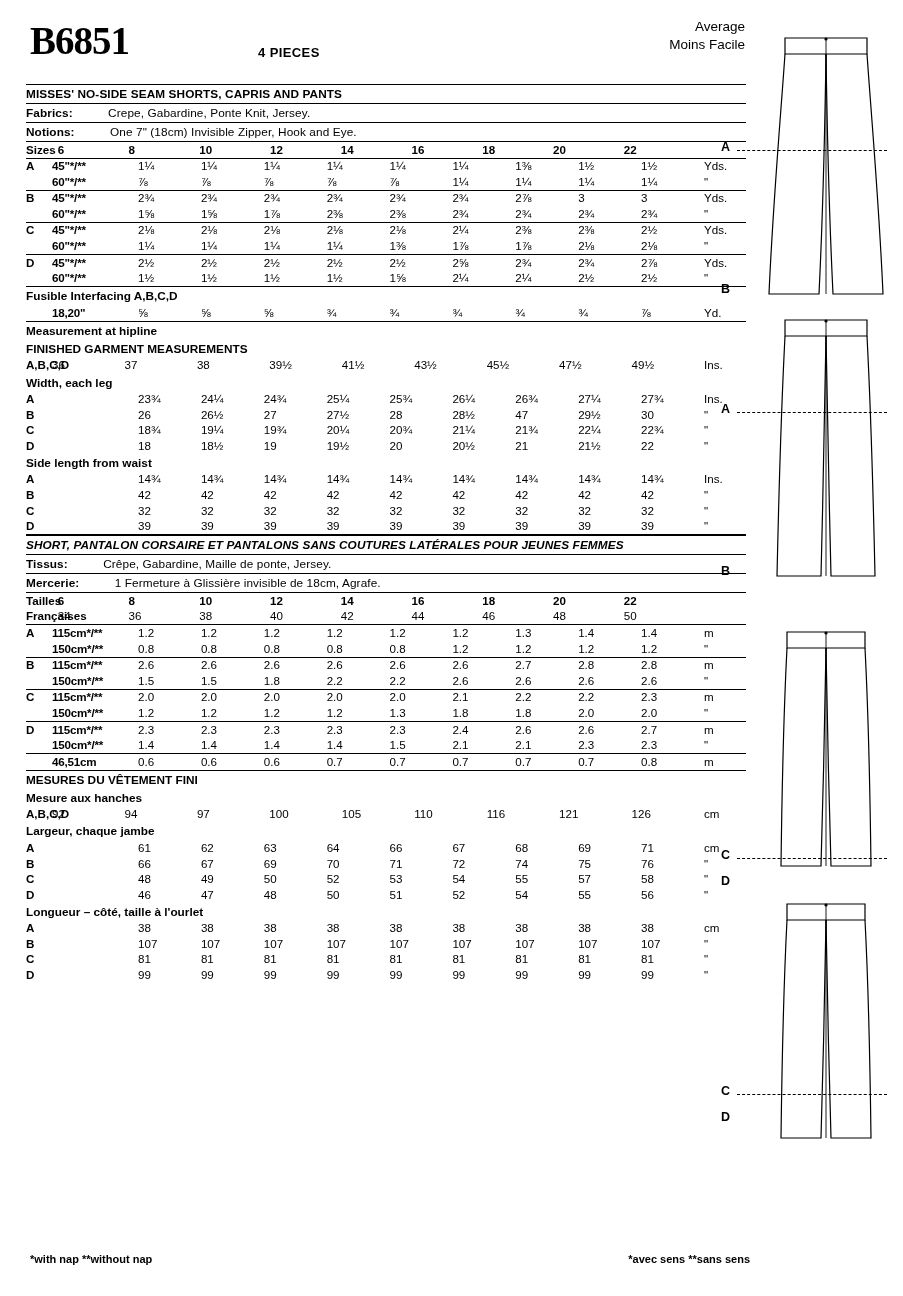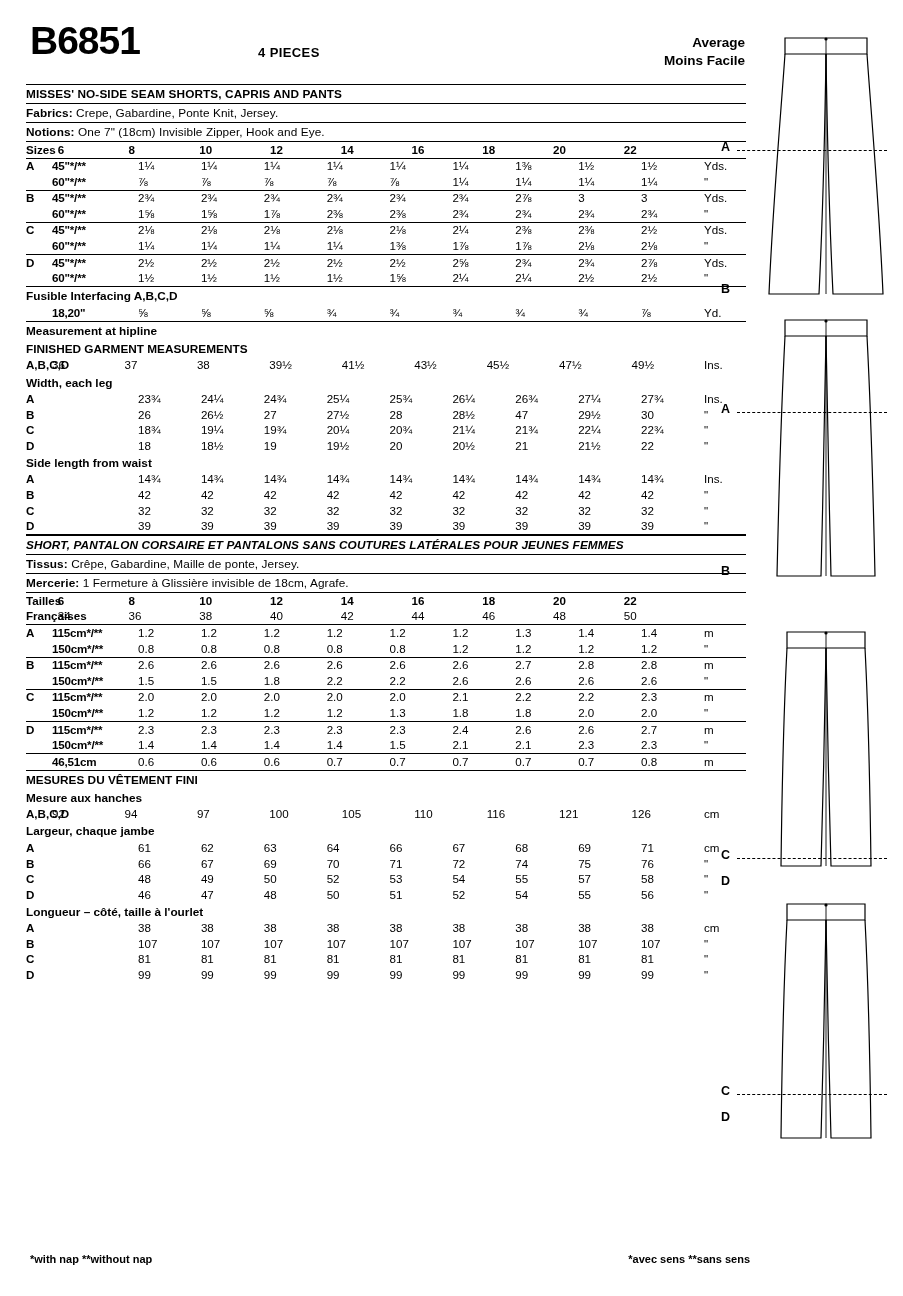--- a/index.html
+++ b/index.html
@@ -1,29 +1,29 @@
 <!DOCTYPE html>
 <html><head>
 <meta charset="utf-8">
 <style>
   html,body{margin:0;padding:0;background:#ffffff;}
   body{width:903px;height:1296px;font-family:"Liberation Sans",sans-serif;color:#000;overflow:hidden;}
   .page{position:relative;width:903px;height:1296px;}
 
   
   .hdr{position:absolute;left:30px;top:18px;width:720px;height:60px;}
-  .pattern-no{font-size:39px;font-weight:bold;letter-spacing:-1px;line-height:46px;font-family:Liberation Sans, sans-serif;}
+  .pattern-no{font-size:39px;font-weight:bold;letter-spacing:-1px;line-height:46px;font-family:Liberation Serif, serif;}
   .pieces{position:absolute;left:228px;top:27px;font-size:13px;font-weight:bold;letter-spacing:0.4px;}
-  .diff{position:absolute;right:5px;top:16px;text-align:right;font-size:13.5px;font-weight:bold;line-height:18px;}
+  .diff{position:absolute;right:5px;top:0px;text-align:right;font-size:13.5px;font-weight:normal;line-height:18px;}
 
   
   .sheet{position:absolute;left:26px;top:84px;width:720px;}
   .ttl{font-size:11.8px;font-weight:bold;letter-spacing:0.1px;padding:2px 0 2px 0;}
   .ttl.it{font-style:italic;}
-  .nrm{font-size:11.8px;font-weight:normal;}
+  .nrm{font-size:11.8px;font-weight:normal;margin-left:32px;}
   .sec{font-size:11.8px;font-weight:bold;padding:2px 0;}
 
   table.grid{border-collapse:collapse;width:720px;table-layout:fixed;}
   table.grid td{font-size:11.6px;padding:0.5px 0;vertical-align:top;}
   .c-let{width:26px;font-weight:bold;}
   .c-wid{width:86px;font-weight:bold;font-size:10.4px;letter-spacing:-0.2px;}
   .c-sz{width:58px;}
   .c-un{width:42px;margin-top:21px;}
   td.b{font-weight:bold;}
   .hline{position:relative;border-top:1px solid #000;height:0;}

